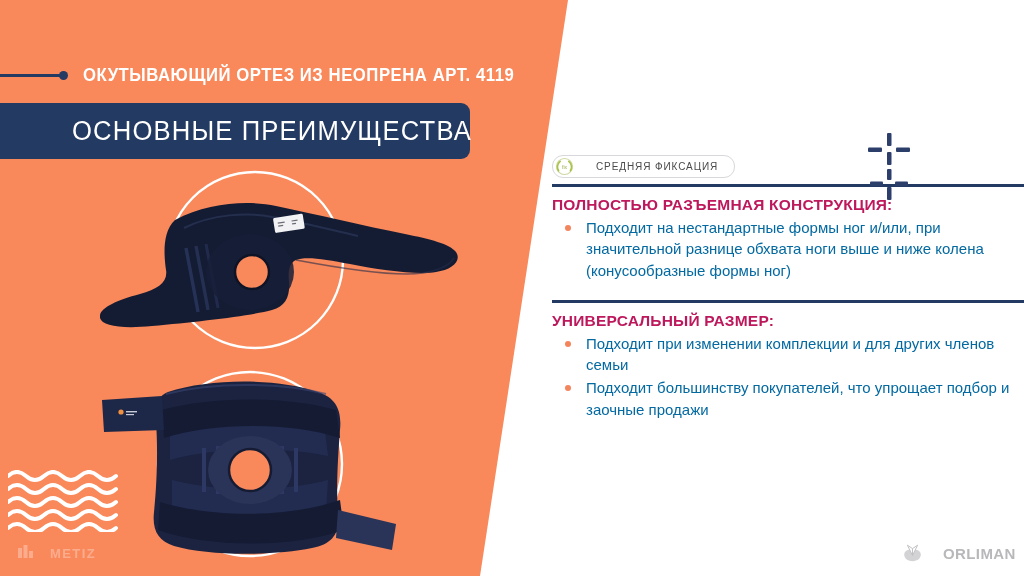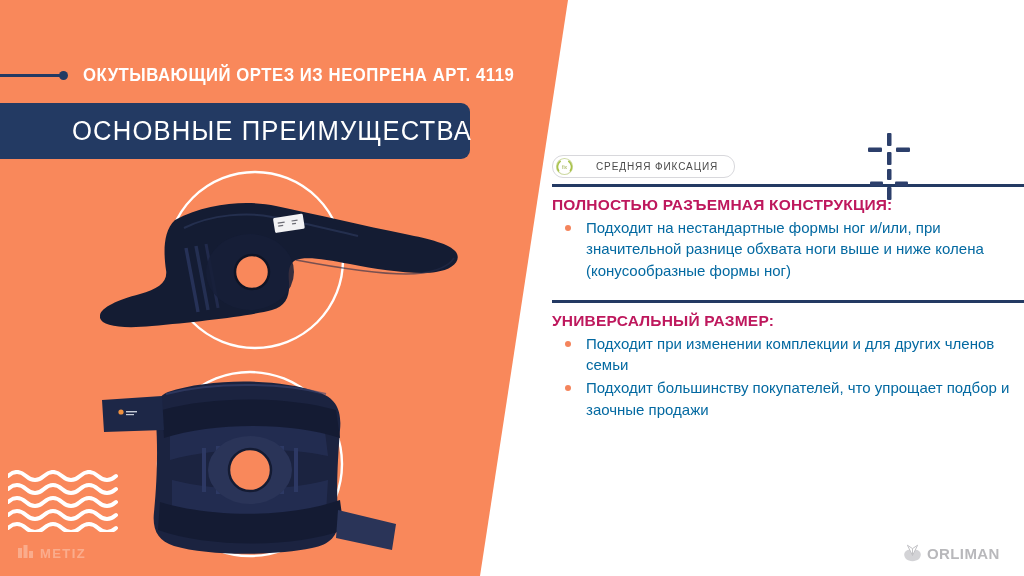--- a/index.html
+++ b/index.html
@@ -18,21 +18,21 @@
     clip-path:polygon(0 0, 568px 0, 480px 576px, 0 576px);
   }
 
   
   .waves{position:absolute;left:8px;top:470px;width:112px;height:62px;}
   .waves svg{display:block;}
 
   
   .metiz{
     position:absolute;left:18px;top:545px;
-    display:flex;align-items:center;gap:6px;opacity:.30;
+    display:flex;align-items:center;gap:16px;opacity:.30;
   }
   .metiz .mk{display:block;}
   .metiz .mtxt{
     color:#ffffff;font-size:13px;letter-spacing:1.4px;font-weight:700;
     font-family:"Liberation Sans", sans-serif;
   }
 
   
   .kicker-row{position:absolute;left:0;top:62px;height:26px;display:flex;align-items:center;}
   .kicker-line{width:60px;height:3px;background:#233a63;}
@@ -94,21 +94,21 @@
   }
   .gap-block{margin-top:19px;}
 
   
   .crosses{position:absolute;left:862px;top:133px;width:56px;height:68px;}
   .crosses svg{display:block;}
 
   
   .orliman{
     position:absolute;left:903px;top:544px;
-    display:flex;align-items:center;gap:5px;opacity:.62;
+    display:flex;align-items:center;gap:21px;opacity:.62;
   }
   .orliman .otxt{
     font-size:15px;font-weight:700;color:#8d8d92;letter-spacing:.4px;
   }
 </style>
 </head>
 <body>
 
 <div class="slide">
 

